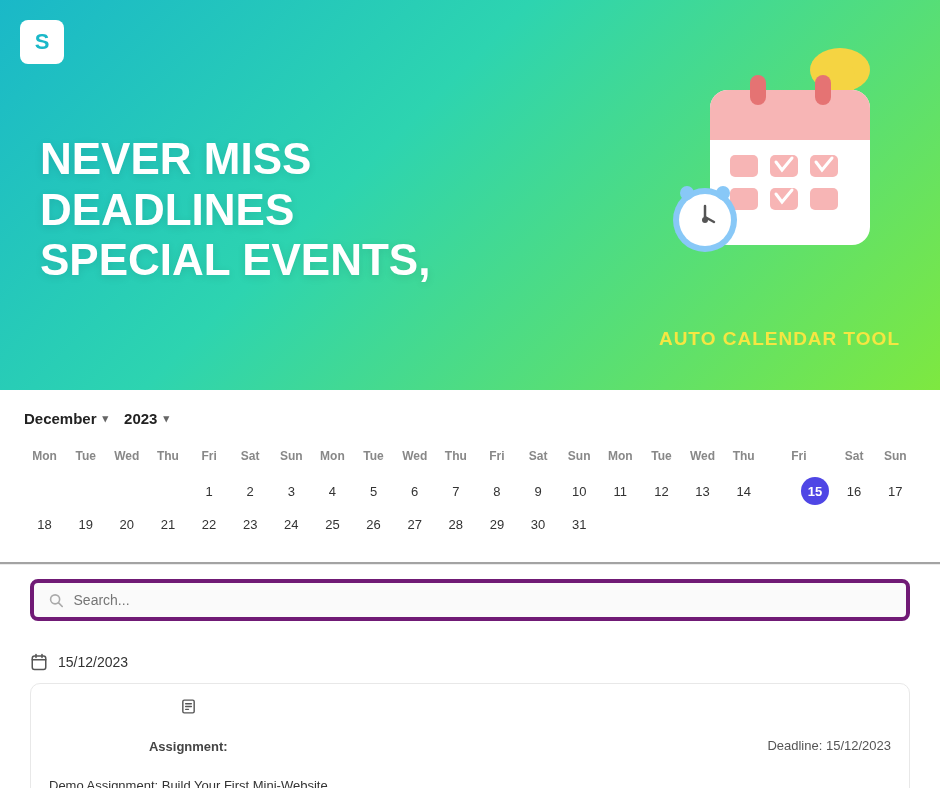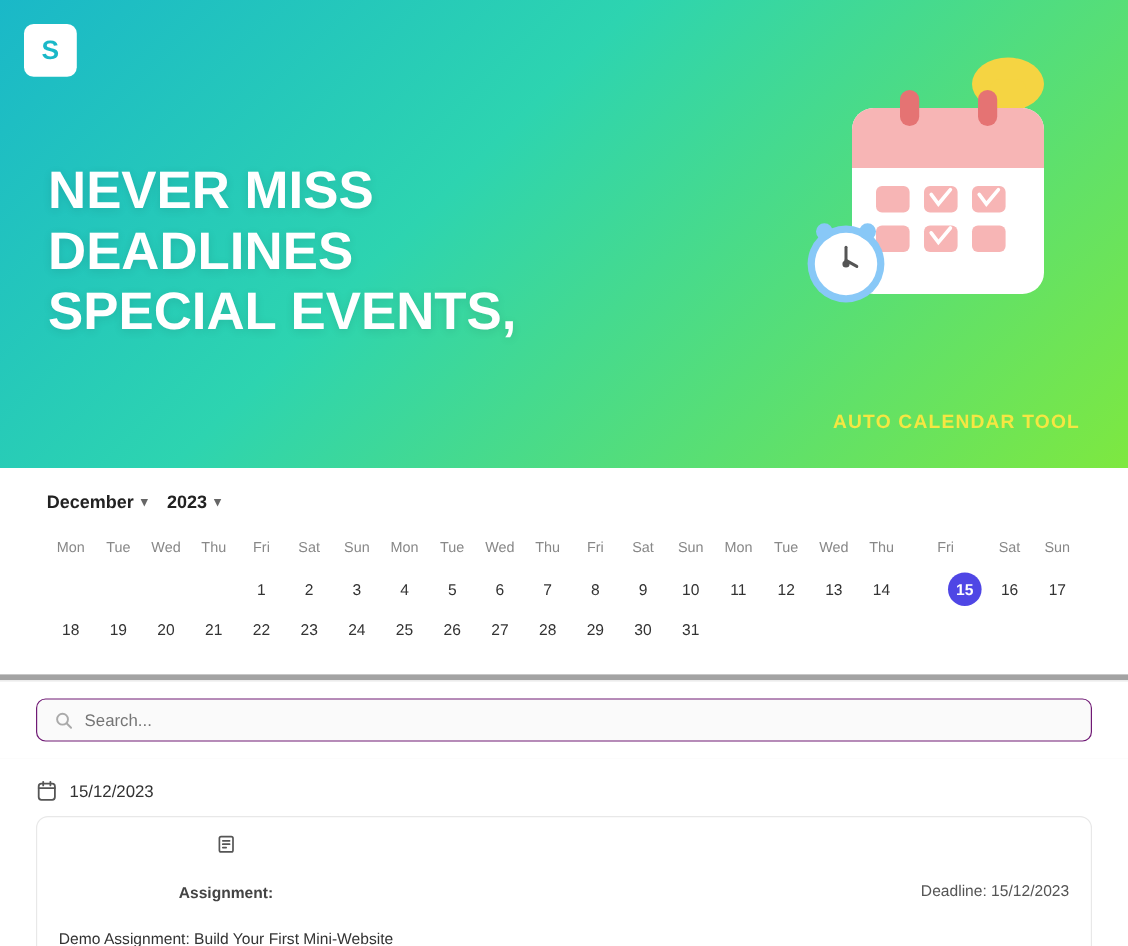--- a/index.html
+++ b/index.html
@@ -45,44 +45,44 @@
       font-weight: 900;
       line-height: 1.15;
       text-transform: uppercase;
       margin-top: 30px;
       max-width: 520px;
       text-shadow: 0 2px 8px rgba(0,0,0,0.1);
     }
 
     .hero-subtitle {
       position: absolute;
-      bottom: 28px;
+      bottom: 40px;
       right: 40px;
       color: #f5e642;
-      font-size: 16px;
+      font-size: 19px;
       font-weight: 900;
       text-transform: uppercase;
       letter-spacing: 1px;
     }
 
     
     .hero-illustration {
       position: absolute;
       right: 30px;
       top: 10px;
       width: 280px;
       height: 300px;
     }
 
     
     .calendar-widget {
       background: white;
       border-radius: 0;
-      padding: 20px 39px 24px;
-      border-bottom: 5px solid #a3a3a3;
+      padding: 20px 24px 24px;
+      border-bottom: 2px solid #a3a3a3;
     }
 
     .calendar-header {
       display: flex;
       align-items: center;
       gap: 16px;
       margin-bottom: 18px;
     }
 
     .month-selector, .year-selector {
@@ -106,21 +106,21 @@
     }
 
     .calendar-grid table {
       width: 100%;
       border-collapse: separate;
       border-spacing: 0;
     }
 
     .calendar-grid th {
       font-size: 12px;
-      font-weight: 400;
+      font-weight: 700;
       color: #888;
       text-align: center;
       padding: 4px 2px 8px;
       width: 38px;
     }
 
     .calendar-grid td {
       font-size: 13px;
       font-weight: 500;
       color: #333;
@@ -146,21 +146,21 @@
     .search-section {
       background: white;
       padding: 14px 30px;
       border-top: 1px solid #ebebeb;
     }
 
     .search-bar {
       display: flex;
       align-items: center;
       gap: 10px;
-      border: 1px solid #701a75;
+      border: 4px solid #701a75;
       border-radius: 8px;
       padding: 9px 14px;
       background: #fafafa;
     }
 
     .search-bar input {
       border: none;
       outline: none;
       background: transparent;
       font-size: 14px;

